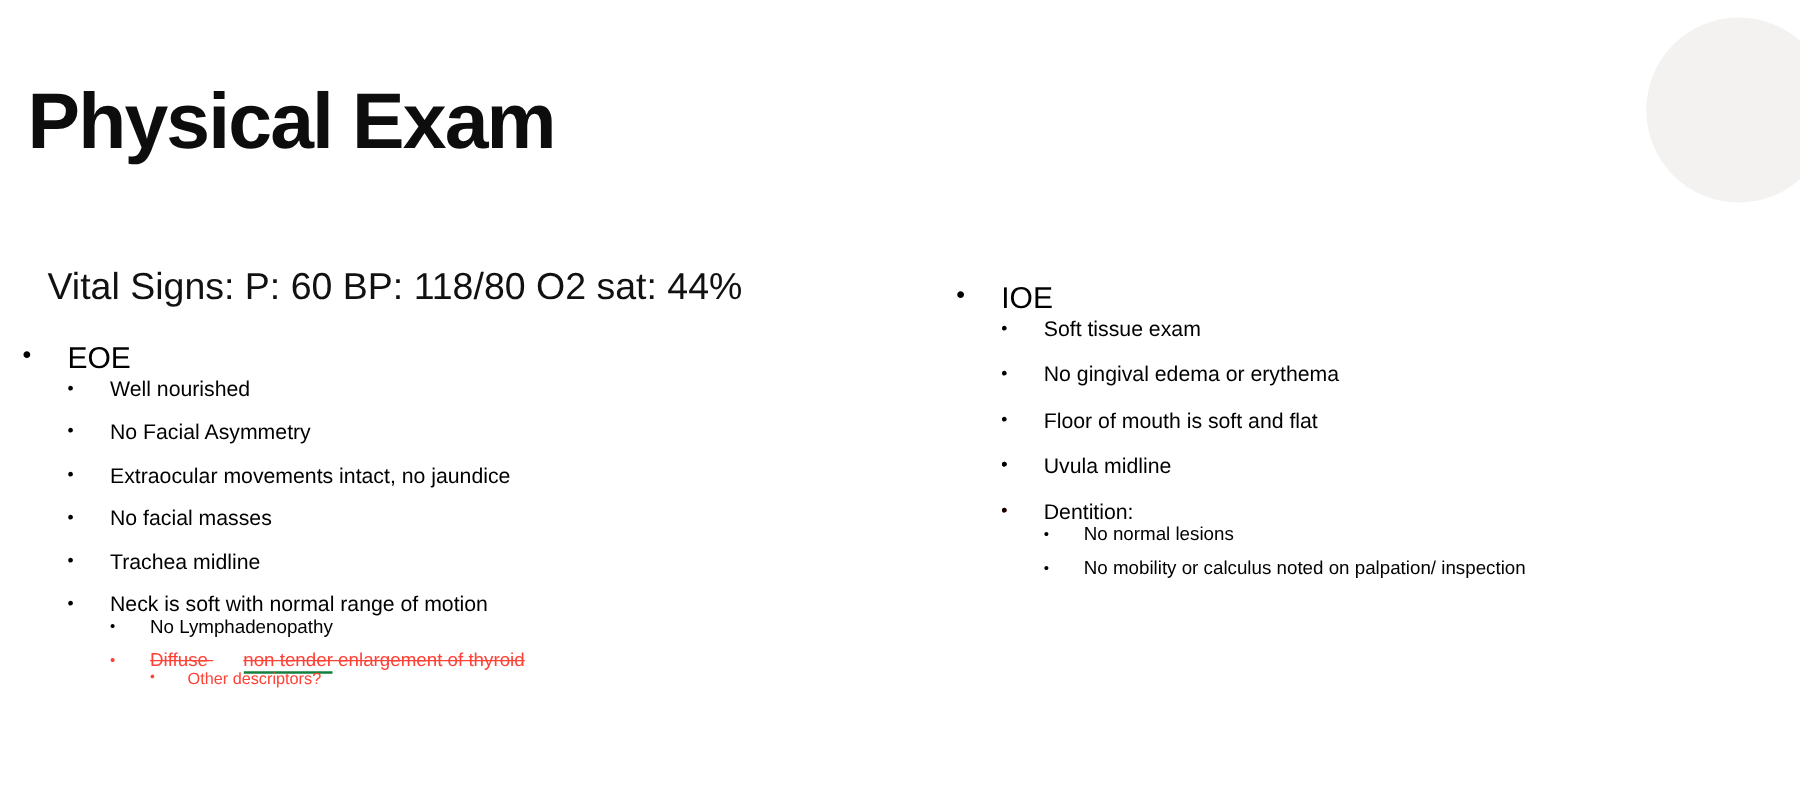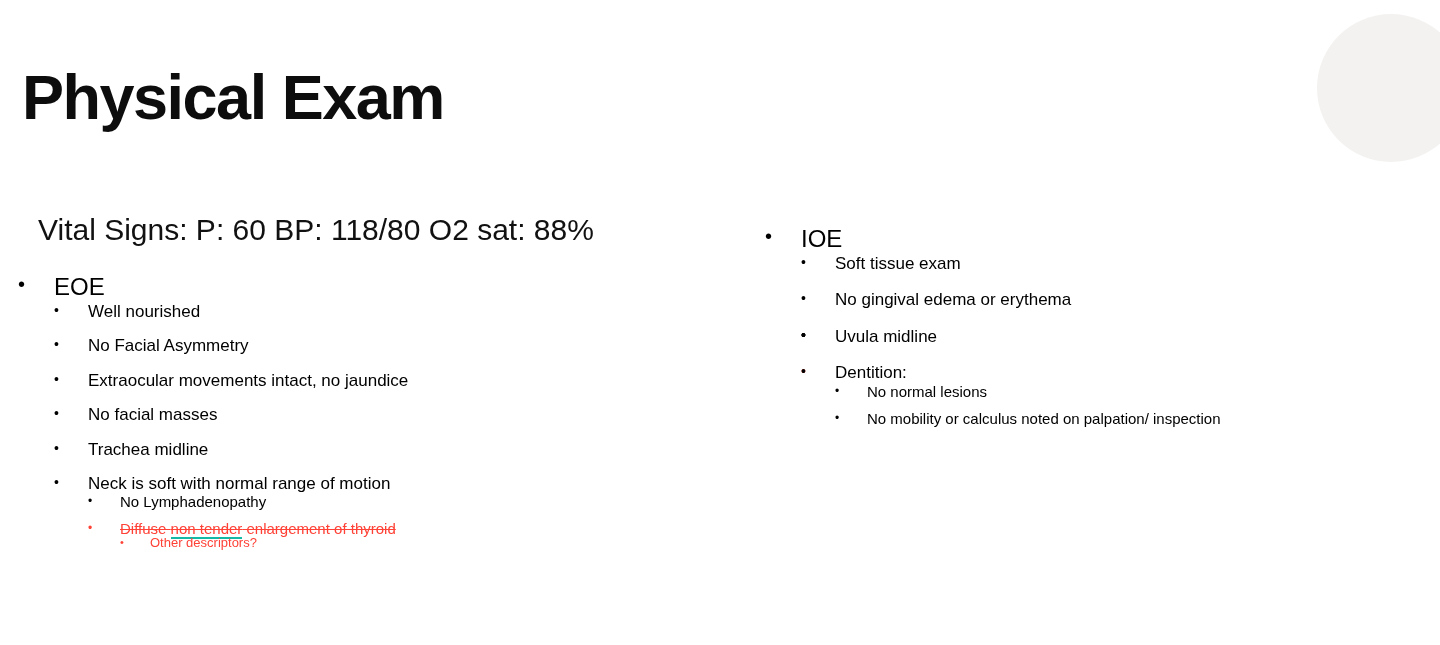--- a/index.html
+++ b/index.html
@@ -130,37 +130,38 @@
   }
   .l4 > li.item > .bullet { font-size: 11px; line-height: 1.2; }
 
   .nest-l2 { margin-top: 14px; margin-left: 28px; }
   .nest-l3 { margin-top: 12px; margin-left: 30px; }
   .nest-l4 { margin-top: 10px; margin-left: 30px; }
 
   .red { color: #ff4136; }
   .strike { text-decoration: line-through; text-decoration-color: #ff4136; }
   .ul-blue {
-    border-bottom: 2px solid #14b8a6;
+    border-bottom: 2px solid #15803d;
     padding-bottom: 0px;
+    margin-left: 24px;
   }
 
   .right-l2 > li.item { margin-bottom: 16px; }
   .right-l1 > li.item { margin-bottom: 18px; }
 </style>
 </head>
 <body>
 
 <div class="slide">
 
   <div class="decor-circle"></div>
 
   <h1 class="slide-title">Physical Exam</h1>
 
-  <div class="vitals">Vital Signs: P: 60 BP: 118/80  O2 sat: 88%</div>
+  <div class="vitals">Vital Signs: P: 60 BP: 118/80  O2 sat: 44%</div>
 
   <div class="col-left">
     <ul class="lvl l1">
       <li class="item">
         <span class="bullet">•</span>
         <span class="txt">EOE</span>
 
         <ul class="lvl l2 nest-l2">
           <li class="item">
             <span class="bullet">•</span>
@@ -219,20 +220,21 @@
           <li class="item">
             <span class="bullet">•</span>
             <span class="txt">Soft tissue exam</span>
           </li>
           <li class="item">
             <span class="bullet">•</span>
             <span class="txt">No gingival edema or erythema</span>
           </li>
           <li class="item">
             <span class="bullet">•</span>
+            <span class="txt">Floor of mouth is soft and flat</span>
           </li>
           <li class="item">
             <span class="bullet">•</span>
           </li>
           <li class="item">
             <span class="bullet">•</span>
             <span class="txt">Uvula midline</span>
           </li>
           <li class="item red">
             <span class="bullet">•</span>

